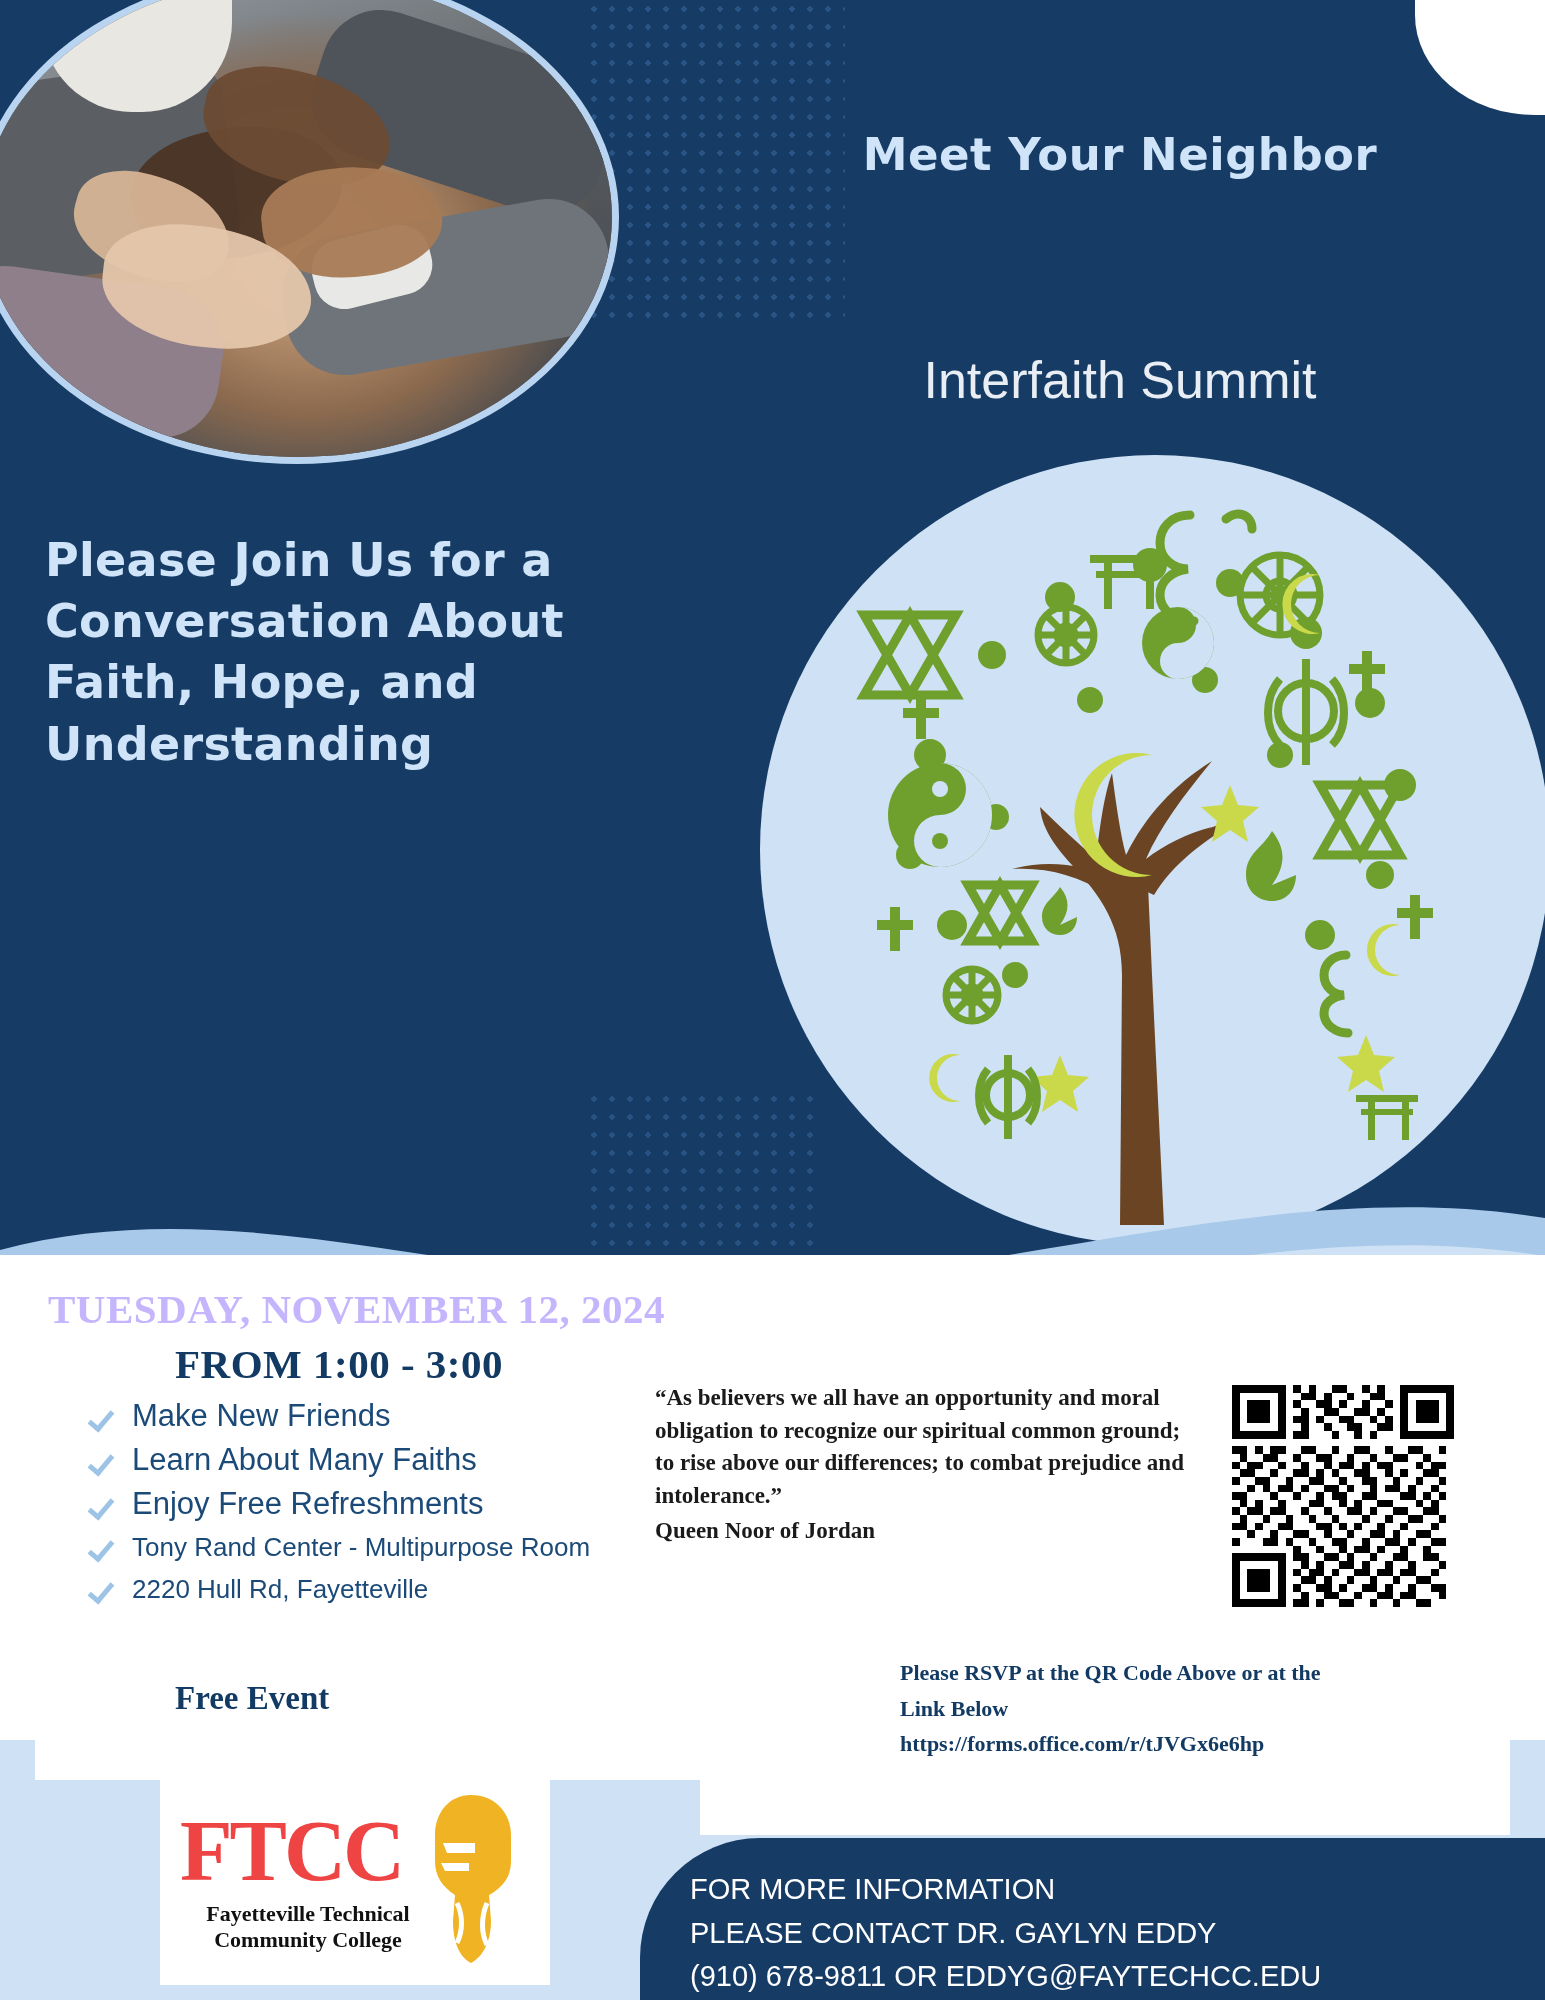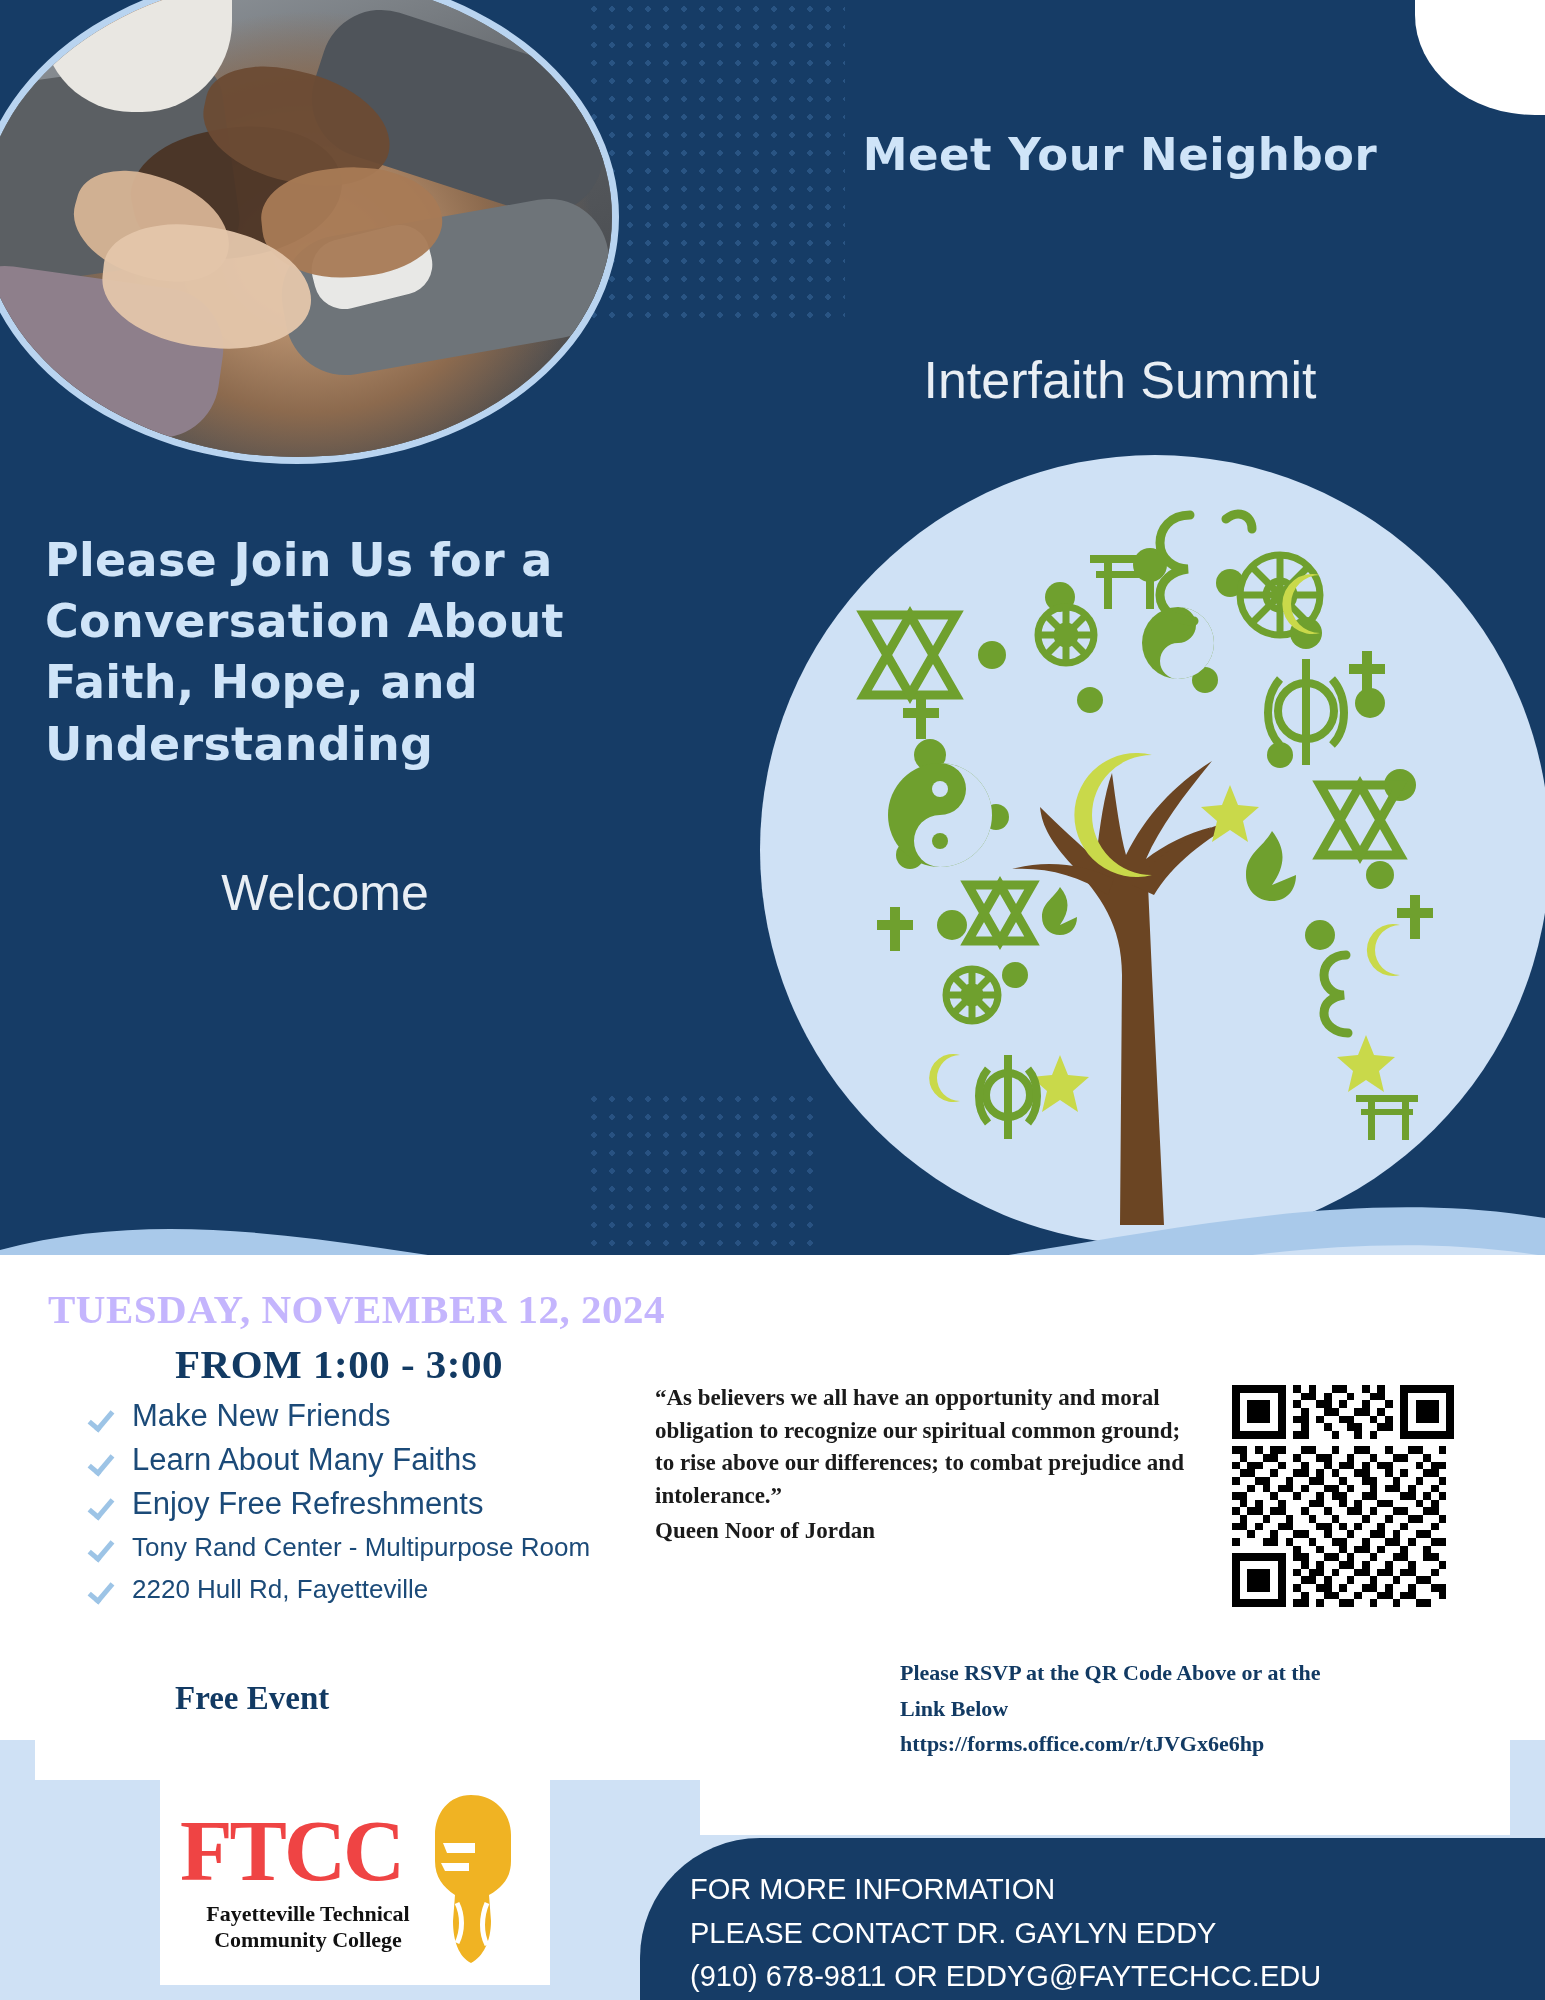--- a/index.html
+++ b/index.html
@@ -572,21 +572,20 @@
       <div class="ph-hand ph-hand4"></div>
       <div class="ph-hand ph-hand5"></div>
       <div class="ph-hand ph-hand3"></div>
     </div>
   </div>
 
   <div class="title">Meet Your Neighbor</div>
   <div class="subtitle">Interfaith Summit</div>
   <div class="join-head">Please Join Us for a Conversation About Faith, Hope, and Understanding</div>
   <div class="welcome">
-    <div>Welcome</div>
   </div>
 
   <div class="date-line1">TUESDAY, NOVEMBER 12, 2024</div>
   <div class="date-line2">FROM 1:00 - 3:00</div>
 
   <div class="bullets">
     <div class="bullet bullet-lg">
       <span class="check"></span>
       <span>Make New Friends</span>
     </div>

